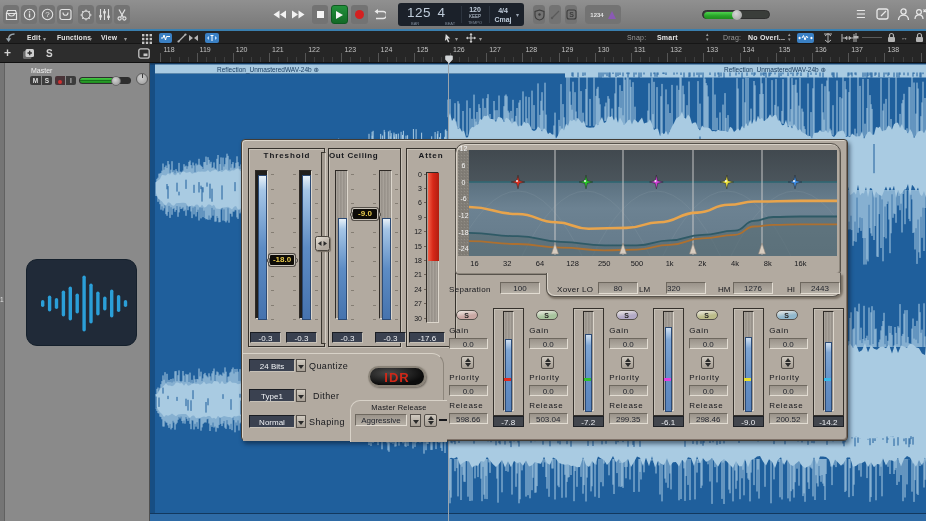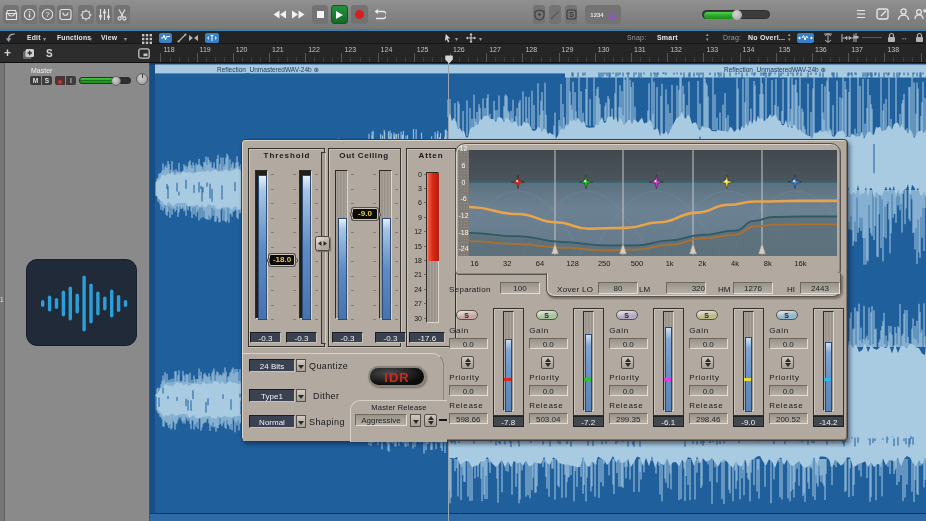--- a/index.html
+++ b/index.html
@@ -71,20 +71,33 @@
     </div>
     <div style="position:absolute;left:351px;top:5px;width:17px;height:19px;background:#737373;border-radius:3px;display:flex;align-items:center;justify-content:center">
       <div style="width:9px;height:9px;border-radius:50%;background:#d42020"></div>
     </div>
     <div style="position:absolute;left:371px;top:5px;width:17px;height:19px;display:flex;align-items:center;justify-content:center">
       <svg width="13" height="12" viewBox="0 0 13 12">
         <path d="M3 2.5h7a2.5 2.5 0 010 7H3" fill="none" stroke="#e8e8e8" stroke-width="1.4"></path>
         <path d="M5 0L1.5 2.5 5 5z" fill="#e8e8e8"></path>
       </svg>
     </div>
+    <div style="position:absolute;left:398px;top:3px;width:126px;height:23px;background:#1b212a;border-radius:3px;color:#bfccda">
+<div style="position:absolute;left:9px;top:2px;font-size:13.5px;letter-spacing:0.5px">125  4</div>
+<div style="position:absolute;left:13px;top:17.5px;font-size:4px;color:#7e8a99">BAR</div>
+<div style="position:absolute;left:47px;top:17.5px;font-size:4px;color:#7e8a99">BEAT</div>
+<div style="position:absolute;left:63px;top:3px;width:1px;height:17px;background:#2c343f"></div>
+<div style="position:absolute;left:65px;top:3px;width:24px;text-align:center;font-size:7px;font-weight:bold">120</div>
+<div style="position:absolute;left:65px;top:10.5px;width:24px;text-align:center;font-size:4.5px;">KEEP</div>
+<div style="position:absolute;left:65px;top:16.5px;width:24px;text-align:center;font-size:4px;color:#7e8a99">TEMPO</div>
+<div style="position:absolute;left:91px;top:3px;width:1px;height:17px;background:#2c343f"></div>
+<div style="position:absolute;left:92px;top:3.5px;width:26px;text-align:center;font-size:7px;font-weight:bold">4/4</div>
+<div style="position:absolute;left:92px;top:13px;width:26px;text-align:center;font-size:7px;font-weight:bold">Cmaj</div>
+<div style="position:absolute;left:118px;top:8px;font-size:6px;color:#9aa5b2">▾</div>
+</div>
     <div style="position:absolute;left:533px;top:5px;width:12px;height:19px;background:#737373;border-radius:3.5px;display:flex;align-items:center;justify-content:center">
       <svg width="11" height="12" viewBox="0 0 11 12">
         <path d="M5.5 1 L10 2.5 V6 C10 9 8 10.5 5.5 11 C3 10.5 1 9 1 6 V2.5 Z" fill="none" stroke="#3c3c3c" stroke-width="1.1"></path>
         <circle cx="5.5" cy="5.5" r="1.2" fill="#3c3c3c"></circle>
       </svg>
     </div>
     <div style="position:absolute;left:549px;top:5px;width:12px;height:19px;background:#737373;border-radius:3.5px;display:flex;align-items:center;justify-content:center">
       <svg width="11" height="11" viewBox="0 0 11 11">
         <path d="M2 9 L9 2" stroke="#5a5a5a" stroke-width="1.3"></path>
         <circle cx="2" cy="9" r="1.2" fill="#5a5a5a"></circle>
@@ -423,21 +436,21 @@
 <div style="position:absolute;left:444.6px;top:55px;z-index:6">
     <svg width="8" height="9" viewBox="0 0 8 9">
       <path d="M1 0.5 h6 a0.8 0.8 0 01.8.8 v3.2 L4 8.5 0.2 4.5 V1.3 a0.8 0.8 0 01.8-.8z" fill="#d2d5d7"></path>
     </svg>
   </div>
 <div style="position:absolute;left:241px;top:139px;width:607px;height:302px;background:#b2aaa0;border-radius:4px;border:1px solid #413c35;box-shadow:inset 1px 1px 0 #d9d3c9,inset -1px -1px 0 #7e7269, 2px 3px 4px rgba(10,25,45,0.55);z-index:20">
     <div style="position:absolute;left:6px;top:8px;width:77px;height:199px;border:1px solid #35312c;box-shadow:inset 1px 1px 0 #c8c2b8, 1px 1px 0 #c8c2b8;"></div>
     <div style="position:absolute;left:86px;top:8px;width:73px;height:199px;border:1px solid #35312c;box-shadow:inset 1px 1px 0 #c8c2b8, 1px 1px 0 #c8c2b8;"></div>
     <div style="position:absolute;left:164px;top:8px;width:50px;height:199px;border:1px solid #35312c;box-shadow:inset 1px 1px 0 #c8c2b8, 1px 1px 0 #c8c2b8;"></div>
     <div style="position:absolute;left:10px;top:11px;width:70px;text-align:center;font-size:8px;font-weight:bold;color:#17181c;letter-spacing:0.9px">Threshold</div>
-    <div style="position:absolute;left:87px;top:11px;width:70px;text-align:center;font-size:8px;font-weight:bold;color:#17181c;letter-spacing:0.6px">Out Ceiling</div>
+    <div style="position:absolute;left:87px;top:11px;width:70px;text-align:left;font-size:8px;font-weight:bold;color:#17181c;letter-spacing:0.6px">Out Ceiling</div>
     <div style="position:absolute;left:166px;top:11px;width:46px;text-align:center;font-size:8px;font-weight:bold;color:#17181c;letter-spacing:0.9px">Atten</div>
     <div style="position:absolute;left:13px;top:30px;width:13px;height:149px;background:#211f1c;border-top:1px solid #2e2a26;border-left:1px solid #2e2a26;border-bottom:1px solid #ddd7cd;border-right:1px solid #ddd7cd;">
       <div style="position:absolute;left:1.5px;top:4px;width:9px;height:145px;background:linear-gradient(180deg,#e8f1f8,#a6c6e6 10%,#5d8cc4 50%,#4673ae);border:0.5px solid #2c4a74;"></div>
     </div>
     <div style="position:absolute;left:57px;top:30px;width:13px;height:149px;background:#211f1c;border-top:1px solid #2e2a26;border-left:1px solid #2e2a26;border-bottom:1px solid #ddd7cd;border-right:1px solid #ddd7cd;">
       <div style="position:absolute;left:1.5px;top:4px;width:9px;height:145px;background:linear-gradient(180deg,#e8f1f8,#a6c6e6 10%,#5d8cc4 50%,#4673ae);border:0.5px solid #2c4a74;"></div>
     </div>
     <div style="position:absolute;left:93px;top:30px;width:13px;height:149px;background:repeating-linear-gradient(90deg,#b2aca4 0px,#9e9890 1px,#938d86 2px,#a8a29a 3px);border-top:1px solid #2e2a26;border-left:1px solid #2e2a26;border-bottom:1px solid #ddd7cd;border-right:1px solid #ddd7cd;">
       <div style="position:absolute;left:1.5px;top:47px;width:9px;height:102px;background:linear-gradient(180deg,#e8f1f8,#a6c6e6 10%,#5d8cc4 50%,#4673ae);border:0.5px solid #2c4a74;"></div>
     </div>
@@ -618,21 +631,21 @@
       <text x="245.3" y="124" font-size="7.5" fill="#17181c" text-anchor="middle">2k</text>
       <text x="278.0" y="124" font-size="7.5" fill="#17181c" text-anchor="middle">4k</text>
       <text x="310.7" y="124" font-size="7.5" fill="#17181c" text-anchor="middle">8k</text>
       <text x="343.4" y="124" font-size="7.5" fill="#17181c" text-anchor="middle">16k</text>
 </svg>
     <div style="position:absolute;left:207px;top:145px;font-size:8px;color:#17181c;letter-spacing:0.3px">Separation</div>
     <div style="position:absolute;left:258px;top:142px;width:40px;height:12px;background:linear-gradient(#9a938a,#b6b0a6);border-top:1px solid #6e685f;border-left:1px solid #6e685f;border-bottom:1px solid #e2dcd2;border-right:1px solid #e2dcd2;color:#23262e;font-size:8px;text-align:center;line-height:12px;">100</div>
     <div style="position:absolute;left:315px;top:145px;font-size:8px;color:#17181c;letter-spacing:0.3px">Xover LO</div>
     <div style="position:absolute;left:356px;top:142px;width:40px;height:12px;background:linear-gradient(#9a938a,#b6b0a6);border-top:1px solid #6e685f;border-left:1px solid #6e685f;border-bottom:1px solid #e2dcd2;border-right:1px solid #e2dcd2;color:#23262e;font-size:8px;text-align:center;line-height:12px;">80</div>
     <div style="position:absolute;left:397px;top:145px;font-size:8px;color:#17181c">LM</div>
-    <div style="position:absolute;left:424px;top:142px;width:40px;height:12px;background:linear-gradient(#9a938a,#b6b0a6);border-top:1px solid #6e685f;border-left:1px solid #6e685f;border-bottom:1px solid #e2dcd2;border-right:1px solid #e2dcd2;color:#23262e;font-size:8px;text-align:right;line-height:12px;">320</div>
+    <div style="position:absolute;left:424px;top:142px;width:40px;height:12px;background:linear-gradient(#9a938a,#b6b0a6);border-top:1px solid #6e685f;border-left:1px solid #6e685f;border-bottom:1px solid #e2dcd2;border-right:1px solid #e2dcd2;color:#23262e;font-size:8px;text-align:left;line-height:12px;">320</div>
     <div style="position:absolute;left:476px;top:145px;font-size:8px;color:#17181c">HM</div>
     <div style="position:absolute;left:491px;top:142px;width:40px;height:12px;background:linear-gradient(#9a938a,#b6b0a6);border-top:1px solid #6e685f;border-left:1px solid #6e685f;border-bottom:1px solid #e2dcd2;border-right:1px solid #e2dcd2;color:#23262e;font-size:8px;text-align:center;line-height:12px;">1276</div>
     <div style="position:absolute;left:545px;top:145px;font-size:8px;color:#17181c">HI</div>
     <div style="position:absolute;left:558px;top:142px;width:40px;height:12px;background:linear-gradient(#9a938a,#b6b0a6);border-top:1px solid #6e685f;border-left:1px solid #6e685f;border-bottom:1px solid #e2dcd2;border-right:1px solid #e2dcd2;color:#23262e;font-size:8px;text-align:center;line-height:12px;">2443</div>
     <div style="position:absolute;left:213.7px;top:170.3px;width:22px;height:10px;border-radius:5px;background:linear-gradient(170deg,#efece6,#c9a8a4 60%,#c9a8a4);border:1px solid #55504a;text-align:center;font-size:7px;line-height:10px;color:#222;font-weight:bold">S</div>
     <div style="position:absolute;left:207.2px;top:186px;font-size:8px;color:#17181c;letter-spacing:0.7px">Gain</div>
     <div style="position:absolute;left:206.7px;top:198px;width:39px;height:11px;background:linear-gradient(#9a938a,#b6b0a6);border-top:1px solid #6e685f;border-left:1px solid #6e685f;border-bottom:1px solid #e2dcd2;border-right:1px solid #e2dcd2;color:#23262e;font-size:8px;text-align:center;line-height:11px;">0.0</div>
     <div style="position:absolute;left:218.7px;top:216px;width:13px;height:13px;background:linear-gradient(#cfc9bf,#a49c92);border:1px solid #55504a;border-radius:2px;">
       <div style="position:absolute;left:3px;top:1px;width:0;height:0;border-left:3px solid transparent;border-right:3px solid transparent;border-bottom:4px solid #2a2a2a"></div>
       <div style="position:absolute;left:3px;bottom:1px;width:0;height:0;border-left:3px solid transparent;border-right:3px solid transparent;border-top:4px solid #2a2a2a"></div>

